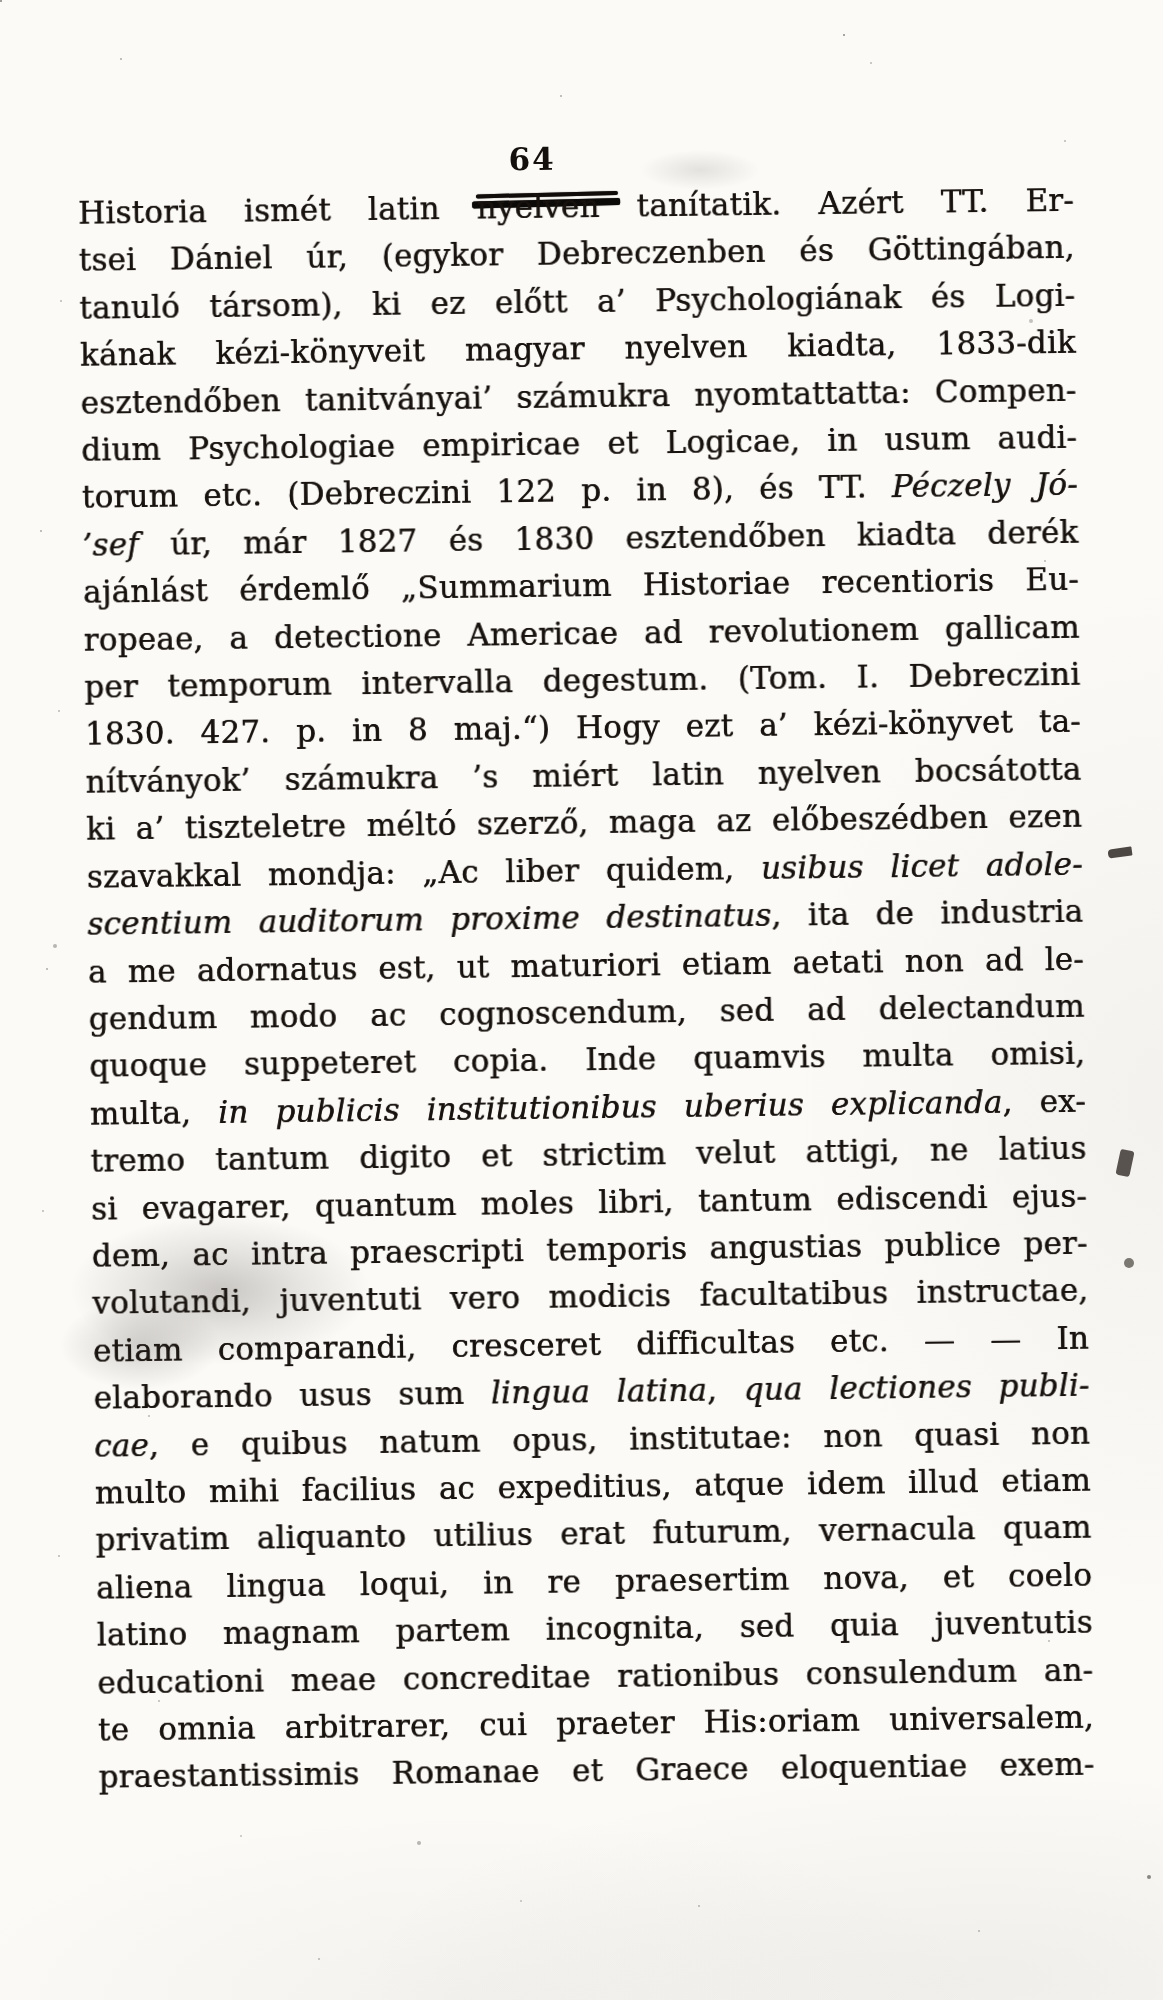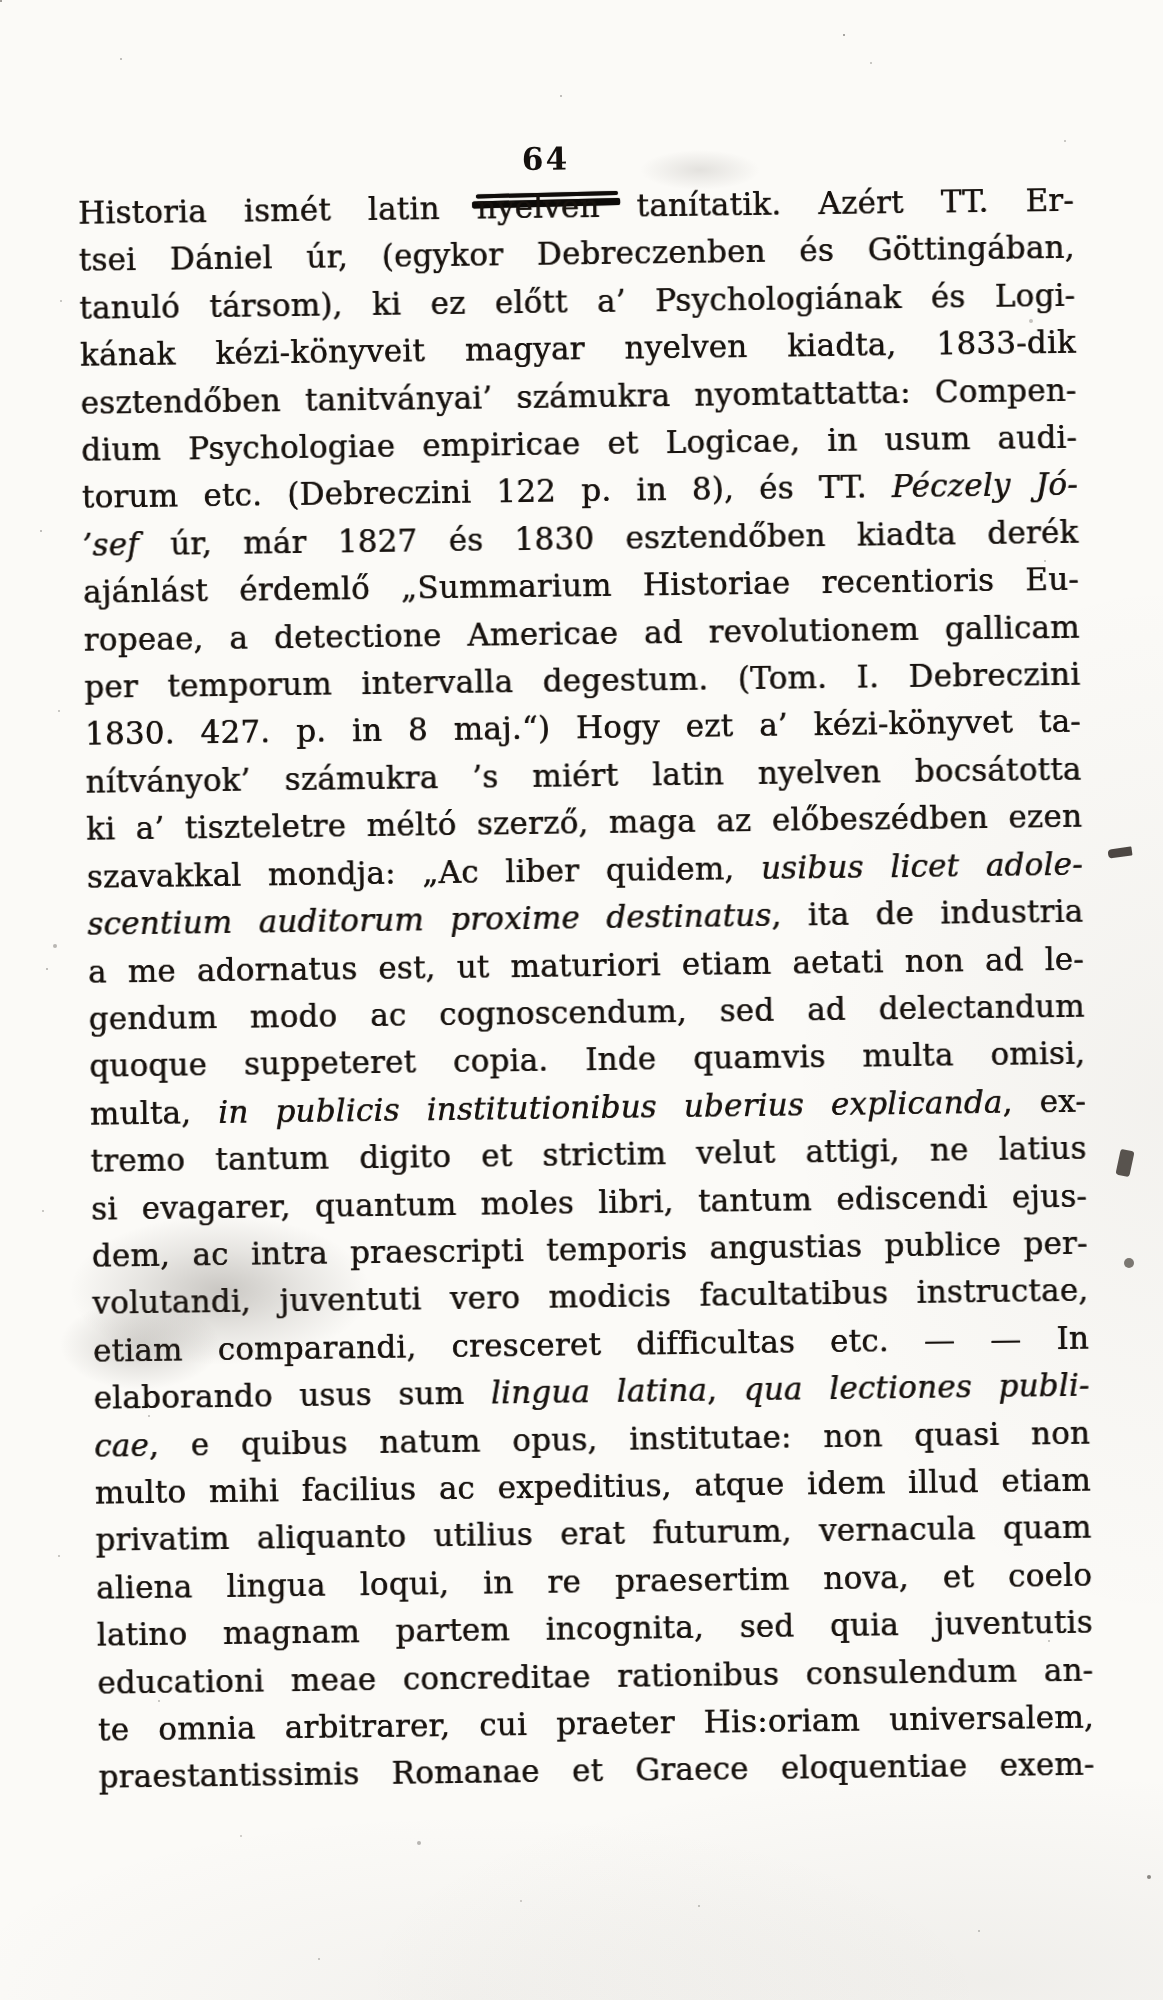--- a/index.html
+++ b/index.html
@@ -13,21 +13,21 @@
   .paper-tone{
     position:absolute;inset:0;pointer-events:none;
     background:
       radial-gradient(ellipse 900px 300px at 85% 99%, rgba(90,84,74,0.07), transparent 70%),
       radial-gradient(ellipse 500px 700px at 100% 55%, rgba(90,84,74,0.05), transparent 75%),
       radial-gradient(ellipse 700px 250px at 40% 100%, rgba(90,84,74,0.05), transparent 75%);
   }
   .rot{position:absolute;inset:0;transform:rotate(-0.75deg);transform-origin:52% 48%;}
   .pagenum{
     position:absolute;top:140px;left:519px;width:74px;
-    text-align:center;font-size:31px;font-weight:bold;color:#14100d;
+    text-align:left;font-size:31px;font-weight:bold;color:#14100d;
     letter-spacing:2px;
   }
   .rule{position:absolute;top:192px;left:482px;width:148px;transform:rotate(-0.7deg);}
   .rule .b1{height:4px;background:#0f0c0a;border-radius:2px;margin-left:4px;width:142px;
     box-shadow:0 0 1px rgba(15,12,10,.8);}
   .rule .b2{height:7px;background:#0c0a08;border-radius:2px;margin-top:3px;width:148px;
     box-shadow:0 0 1px rgba(15,12,10,.8);}
   .bodytext{
     position:absolute;top:183px;left:88px;width:996px;
     font-size:31px;line-height:47.4px;color:#17120e;

